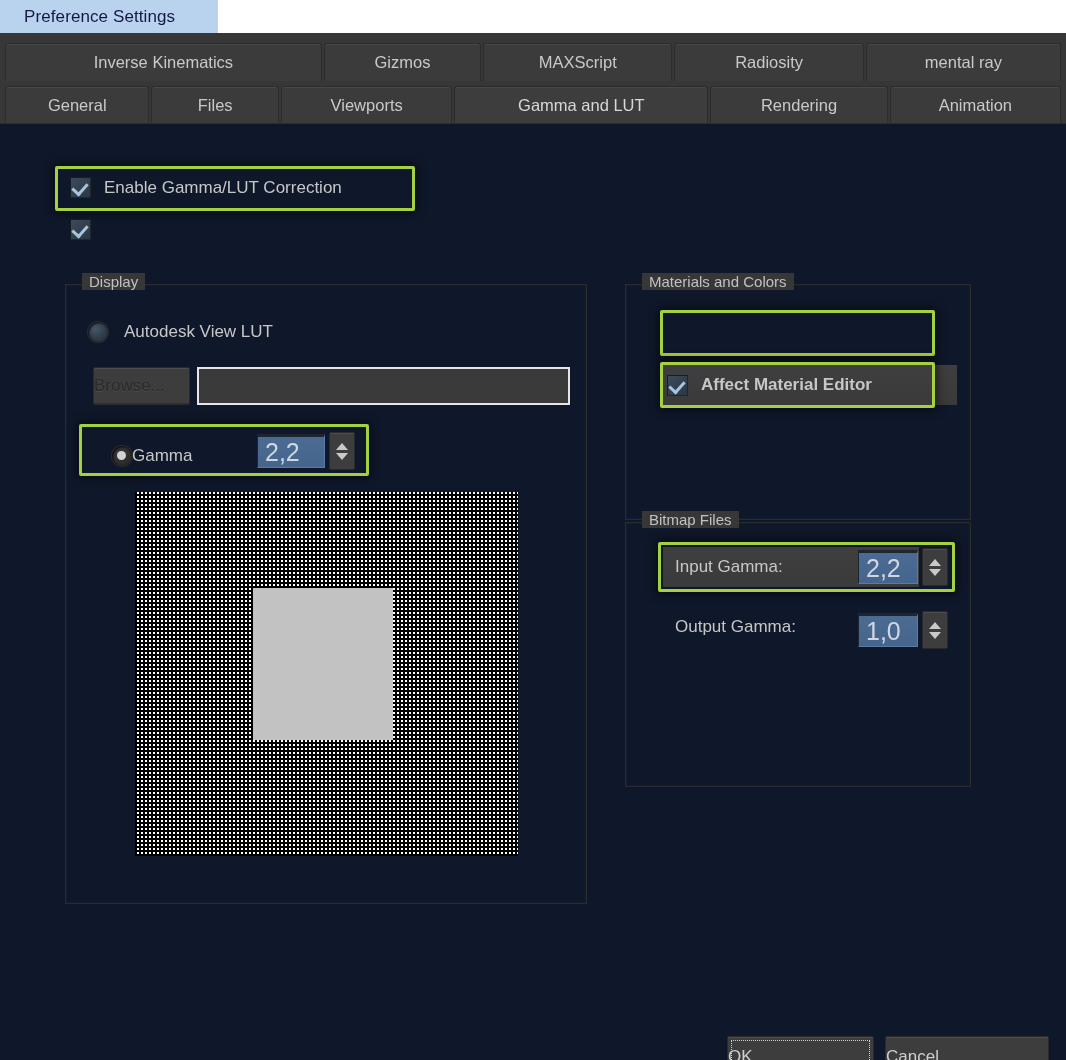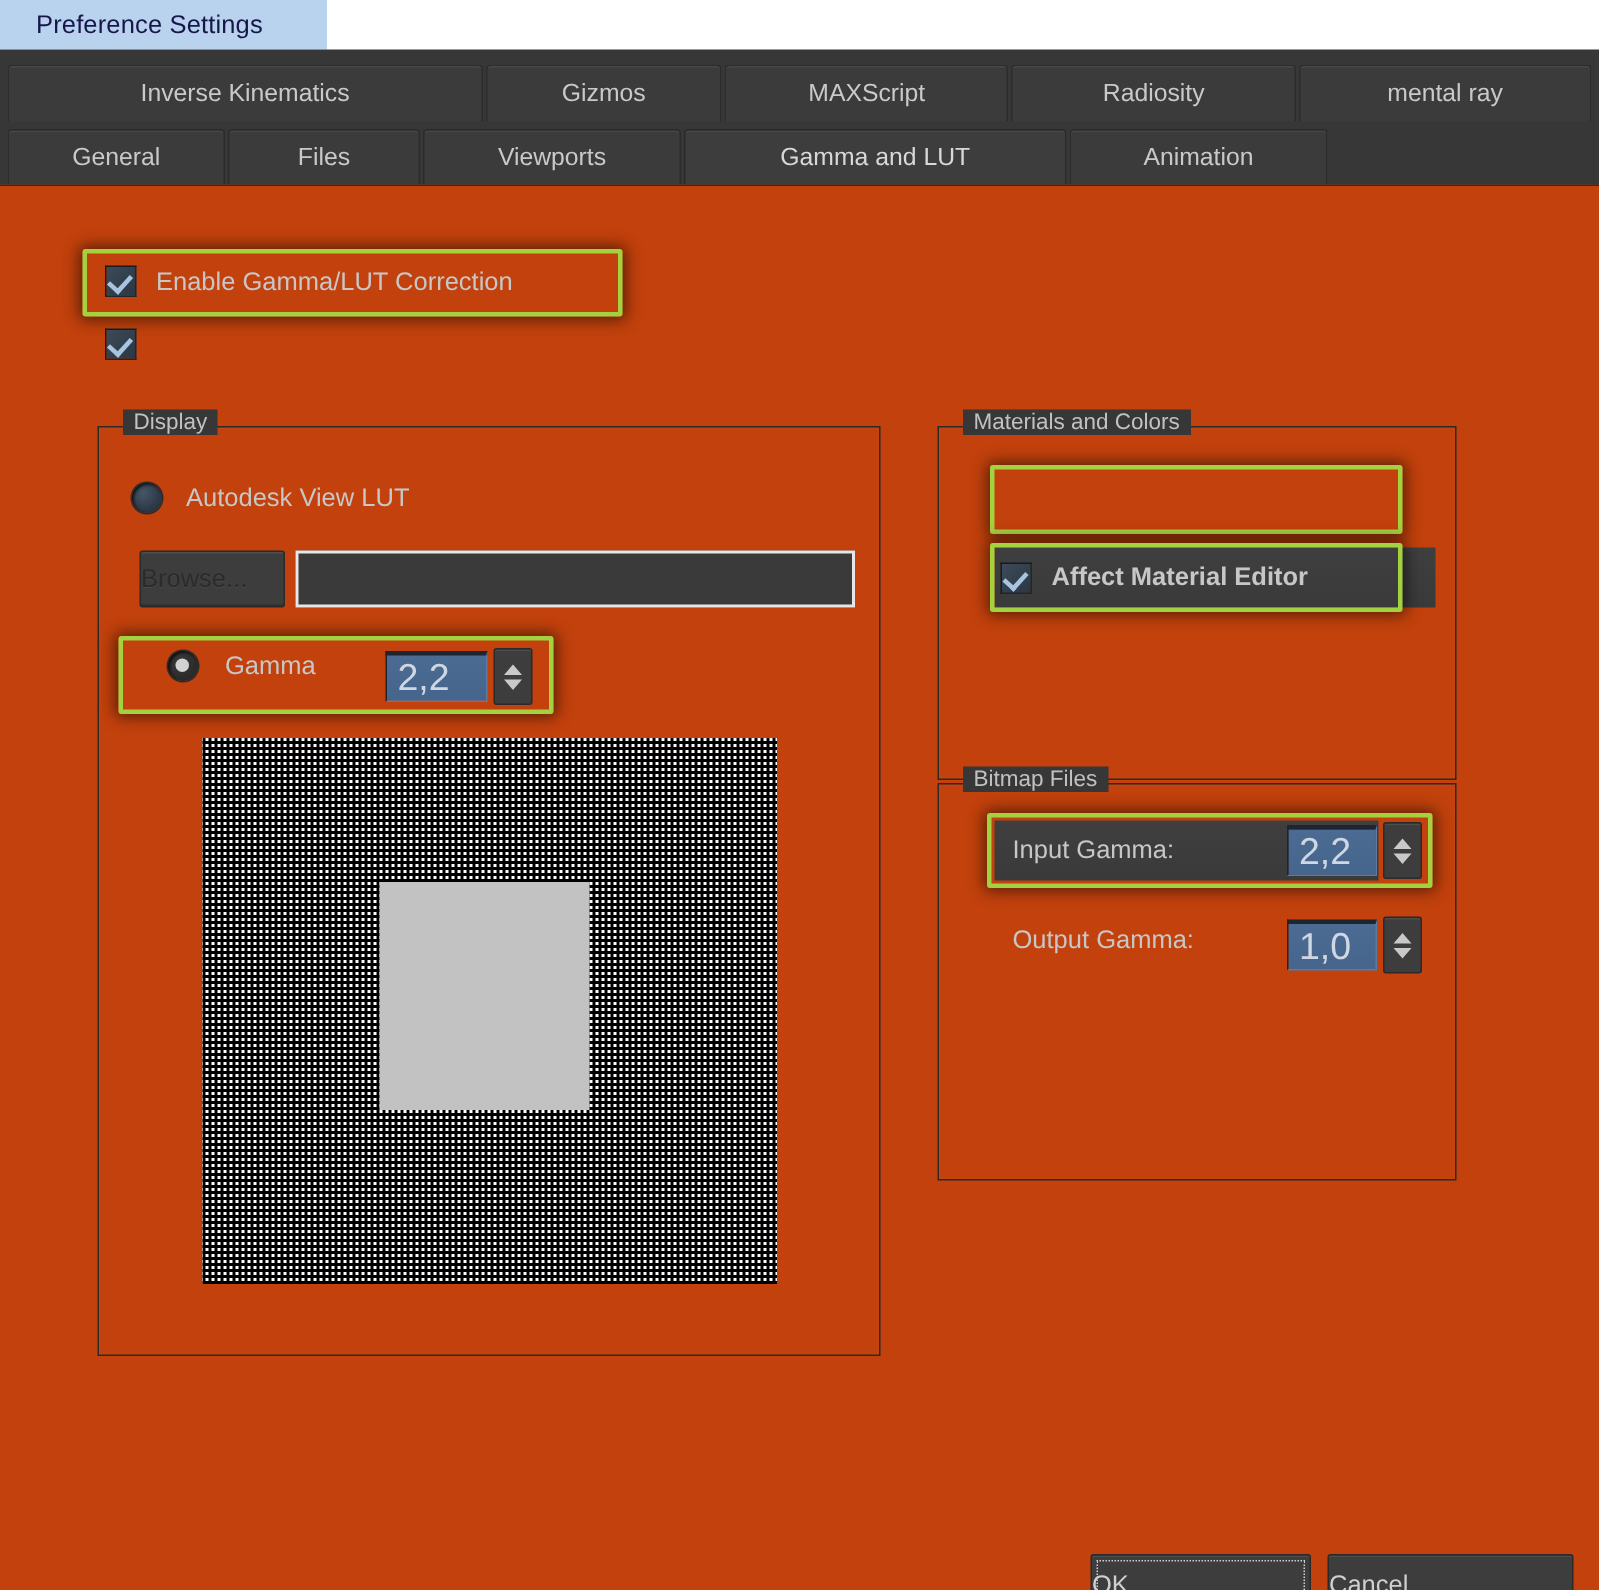--- a/index.html
+++ b/index.html
@@ -78,21 +78,21 @@
     border-color: #2a2a2a;
     color: #d8d8d8;
   }
 
   
   #content {
     position: absolute;
     left: 0; top: 90px;
     width: 1066px;
     height: 937px;
-    background: #c2410c;
+    background: #0f172a;
     border-top: 1px solid #2e2e2e;
   }
 
   
   .cbox {
     width: 21px; height: 21px;
     box-sizing: border-box;
     background: linear-gradient(135deg,#3d4a59 0%, #33404e 50%, #2b3743 100%);
     border: 1px solid #20262e;
     border-top-color: #171c22;
@@ -294,20 +294,23 @@
       </div>
     <div class="tab" style="width:128px">
         <span>Files</span>
       </div>
     <div class="tab" style="width:172px">
         <span>Viewports</span>
       </div>
     <div class="tab active" style="width:255px">
         <span>Gamma and LUT</span>
       </div>
+    <div class="tab" style="width:178px">
+        <span>Rendering</span>
+      </div>
     <div class="tab" style="width:172px">
         <span>Animation</span>
       </div>
   </div>
 
   <div id="content">
 
     <div class="row" style="left:70px; top:53px; gap:13px;">
       <span class="cbox">
           <i class="tick"></i>
@@ -329,21 +332,21 @@
     <div class="row" style="left:88px; top:198px; gap:16px;">
       <span class="radio"></span>
       <span class="lbl">Autodesk View LUT</span>
     </div>
 
     <div class="btn disabled" style="position:absolute; left:93px; top:243px; width:97px; height:38px;">
       <span>Browse...</span>
     </div>
     <div class="textfield" style="position:absolute; left:197px; top:243px; width:373px; height:38px;"></div>
 
-    <div class="row" style="left:88px; top:310px; gap:18px;padding-left:24px;">
+    <div class="row" style="left:88px; top:322px; padding-left:24px;">
       <span class="radio sel"></span>
       <span class="lbl">Gamma</span>
     </div>
     <div class="numfield" style="position:absolute; left:257px; top:310px; width:68px; height:34px;">2,2</div>
     <div class="spinner" style="position:absolute; left:329px; top:308px; width:26px; height:38px;">
       <i class="up"></i>
       <i class="dn"></i>
     </div>
     <div class="hl" style="left:79px; top:300px; width:290px; height:52px;"></div>
 

